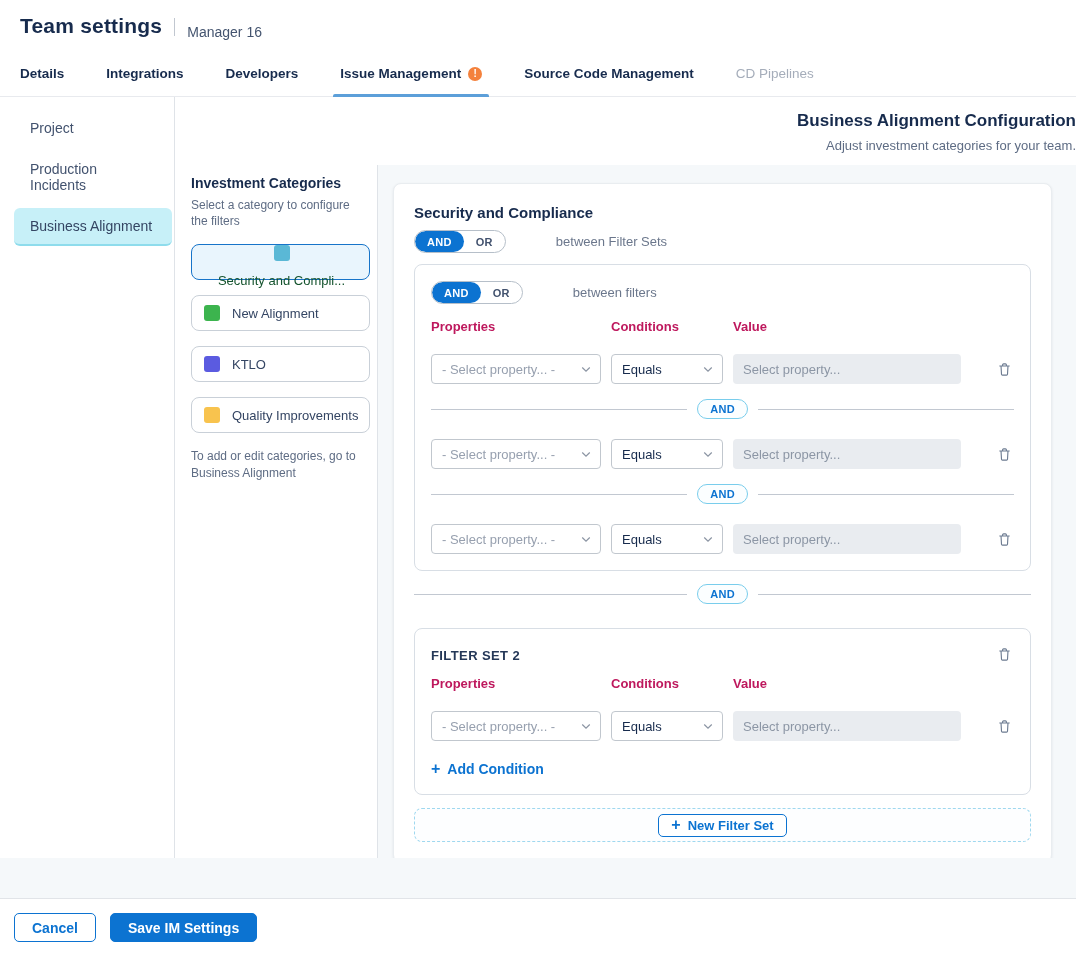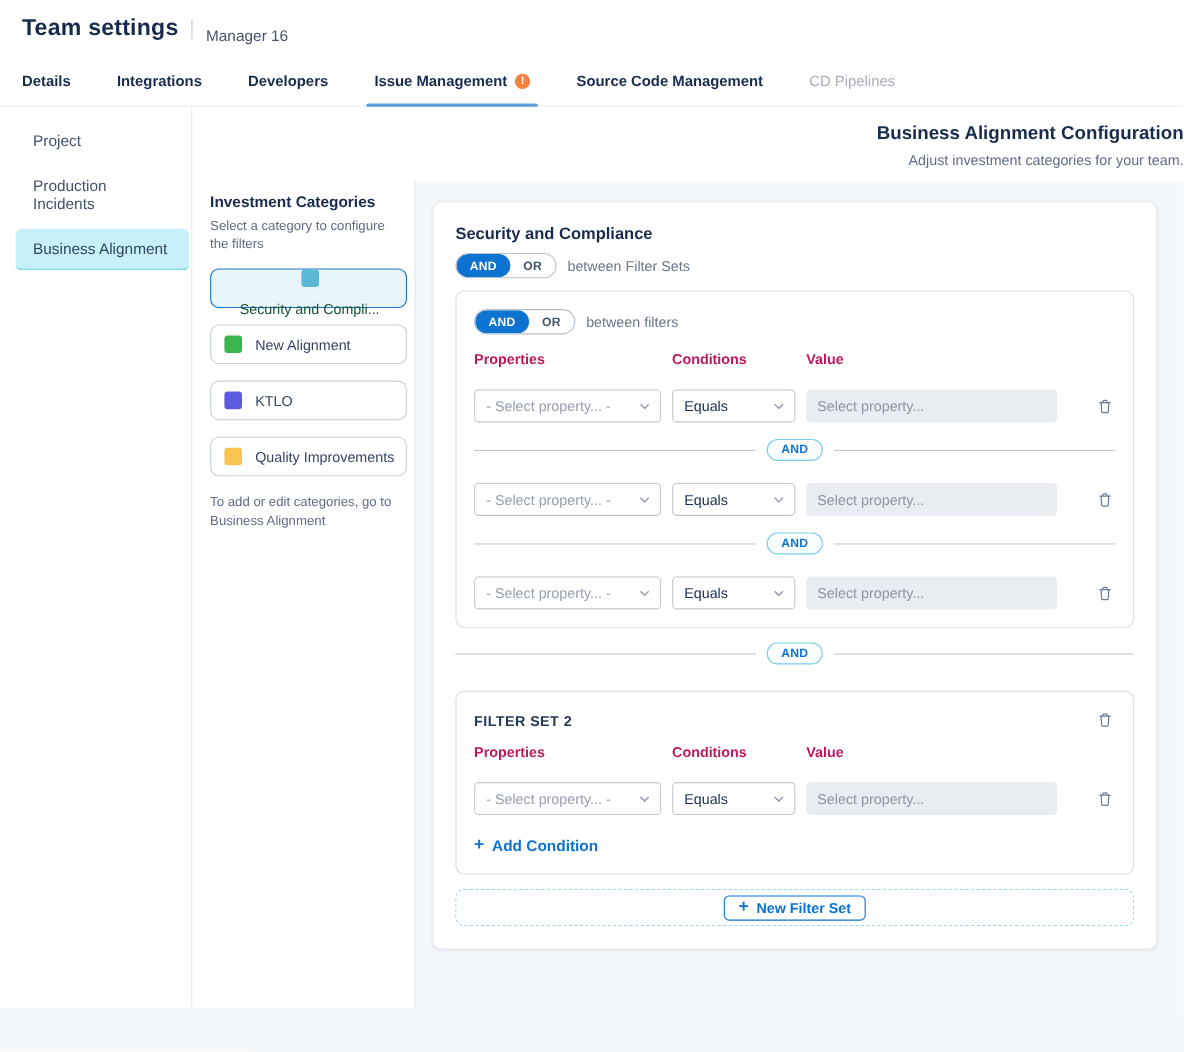--- a/index.html
+++ b/index.html
@@ -47,21 +47,21 @@
   .cat-footnote { font-size:12px; color:#5e6c84; line-height:1.4; width:175px; margin-top:0; }
 
   
   .filter-area { flex:1; background:#f5f8fa; padding:18px 24px 16px 15px; min-width:0; }
   .outer-card { background:#fff; border:1px solid #e9edf0; border-radius:8px; box-shadow:0 1px 3px rgba(9,30,66,.08); padding:20px; }
   .panel-title { font-size:15px; font-weight:700; color:#172b4d; margin-bottom:9px; }
   .toggle-row { display:flex; align-items:center; gap:10px; }
   .toggle { display:inline-flex; align-items:center; border:1px solid #b6bfc9; border-radius:999px; background:#fff; height:23px; overflow:hidden; cursor:pointer; }
   .toggle .seg { padding:0 12px; height:100%; display:flex; align-items:center; font-size:11px; font-weight:700; color:#42526e; letter-spacing:.3px; }
   .toggle .seg.on { background:#0c73d1; color:#fff; border-radius:999px; }
-  .between-label { font-size:13px; color:#6b778c; }
+  .between-label { font-size:13px; color:#6b778c;margin-left:40px; }
 
   .fs-card { border:1px solid #d8dee5; border-radius:8px; padding:16px; margin-top:11px; background:#fff; }
   .fs-head { display:flex; align-items:flex-start; justify-content:flex-end;gap:32px; }
   .fs-title { font-size:13px; font-weight:700; color:#253858; letter-spacing:.4px; margin-top:3px; }
 
   .cols { display:flex; gap:10px; margin-top:15px; font-size:13px; font-weight:700; color:#be185d; }
   .w-prop { width:170px; } .w-cond { width:112px; } .w-val { width:228px; }
 
   .frow { display:flex; gap:10px; align-items:center; margin-top:20px; }
   .fake-select { height:30px; border:1px solid #c1c7ce; border-radius:4px; background:#fff; display:flex; align-items:center; justify-content:space-between; padding:0 8px 0 10px; font-size:13px; cursor:pointer; }
@@ -340,14 +340,18 @@
             </div>
 
           </div>
         </div>
       </div>
 
       <div class="bottom-strip" style="margin-left:-187px; width:calc(100% + 187px);"></div>
     </section>
   </div>
 
+  <footer class="footer">
+    <button class="btn btn-outline">Cancel</button>
+    <button class="btn btn-solid">Save IM Settings</button>
+  </footer>
 
 </div>
 
 </body></html>

